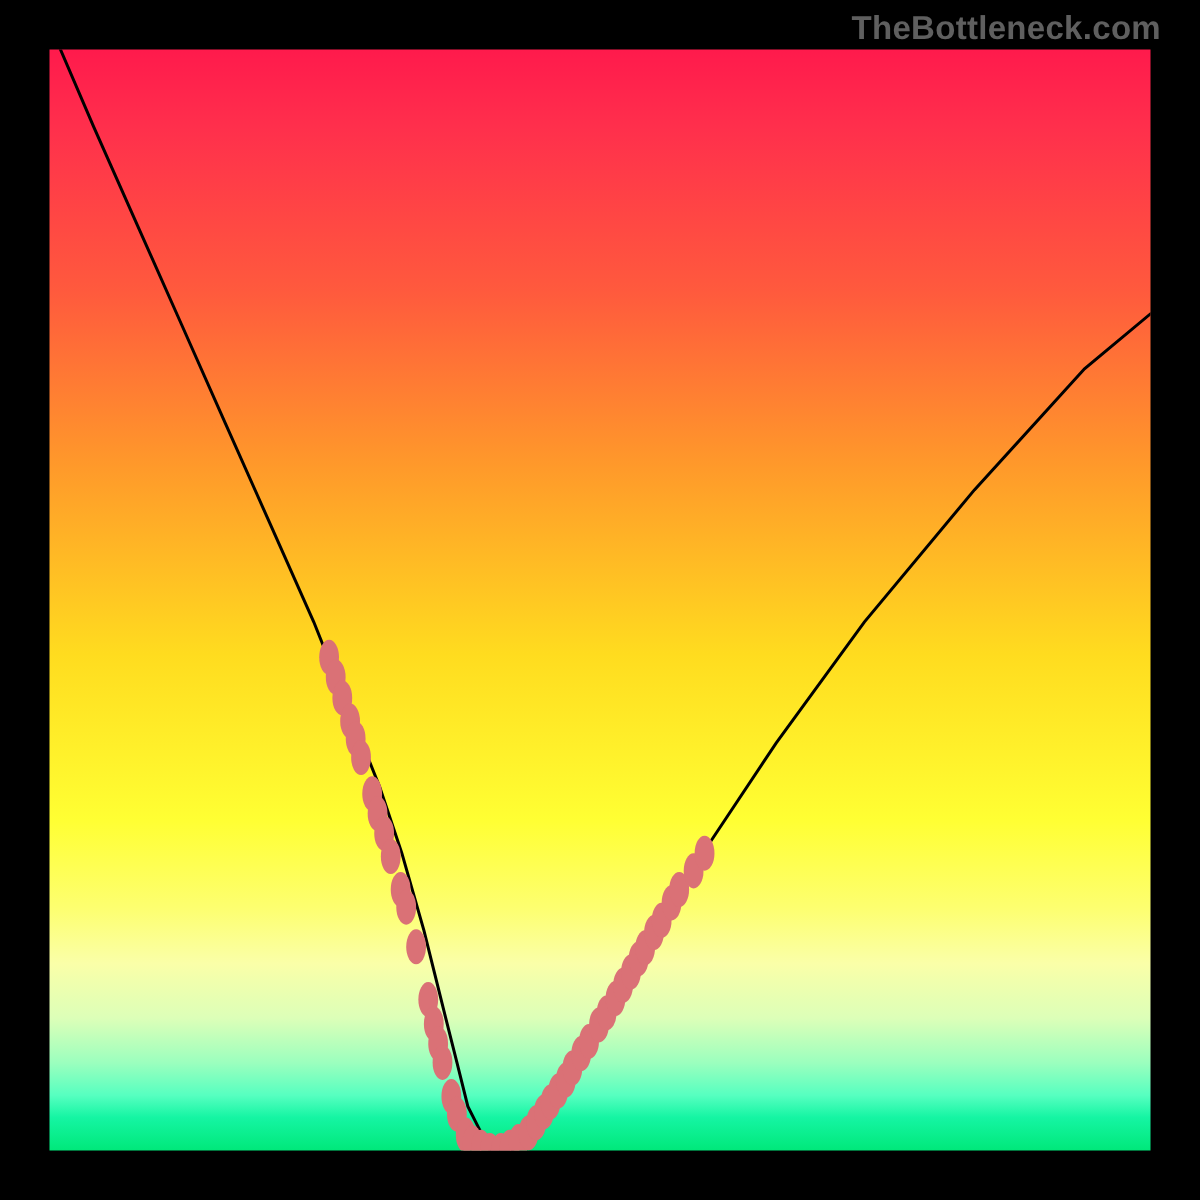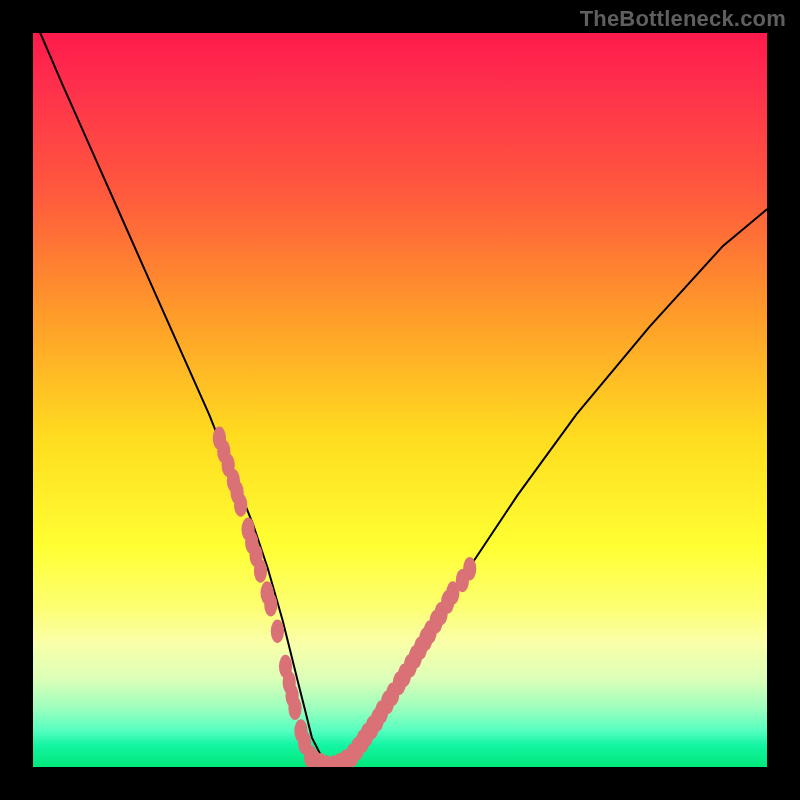--- a/index.html
+++ b/index.html
@@ -41,21 +41,21 @@
       #dcffb8 88%,
       #9cffbe 92%,
       #56ffc0 95%,
       #15f5a3 97%,
       #00e87a 100%
     );
   }
   .watermark {
     position: absolute;
     top: 6px;
-    right: 14px;
+    right: 26px;
     font-family: Arial, Helvetica, sans-serif;
     font-size: 22px;
     font-weight: 600;
     color: #5f5f5f;
     letter-spacing: 0.2px;
   }
   svg.overlay {
     position: absolute;
     inset: 0;
     width: 734px;

